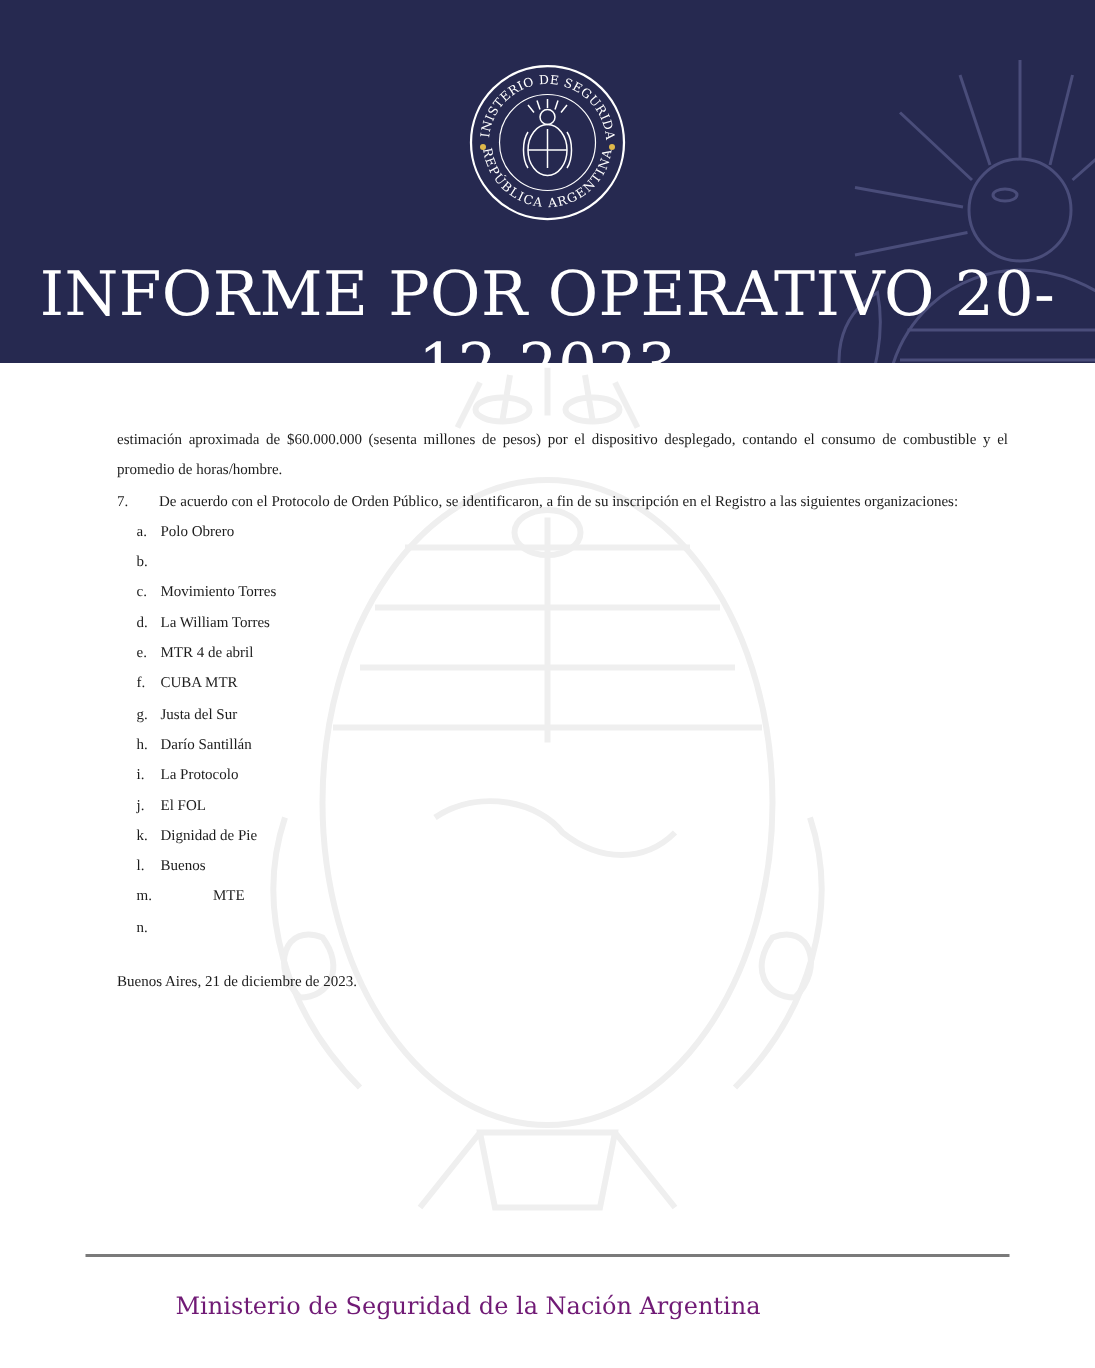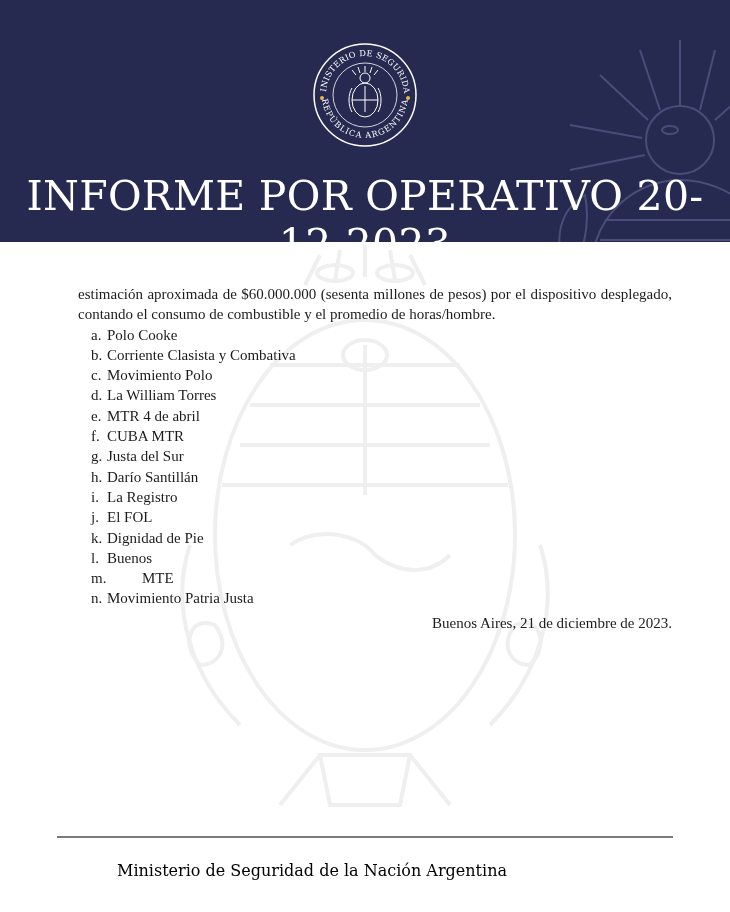--- a/index.html
+++ b/index.html
@@ -15,34 +15,34 @@
     .title {
       position: absolute; left: 0; top: 172px; width: 730px; text-align: center;
       font-family: "DejaVu Serif", serif; font-size: 41px; color: #ffffff;
       letter-spacing: 0.3px; font-weight: normal;
     }
 
     .watermark { position: absolute; left: 160px; top: 245px; width: 410px; height: 600px; }
 
     .content {
       position: absolute; left: 78px; top: 284px; width: 594px;
-      font-family: "Liberation Serif", serif; font-size: 15px; line-height: 20.3px; color: #1c1c1c;
+      font-family: "Liberation Serif", serif; font-size: 10px; line-height: 20.3px; color: #1c1c1c;
     }
     .para { text-align: justify; }
     .num-para .num { display: inline-block; width: 28px; }
     .list { list-style: none; margin-left: 13px; }
     .list li { display: flex; }
     .list .lbl { display: inline-block; width: 16px; }
     .list li.wide .lbl { width: 51px; }
-    .signoff { text-align: right; margin-top: 4px; }
+    .signoff { margin-top: 16px; }
 
     .footer-line { position: absolute; left: 57px; top: 836px; width: 616px; height: 2px; background: #7a7a7a; }
     .footer {
       position: absolute; left: 0; top: 861px; width: 624px; text-align: center;
-      font-family: "DejaVu Serif", serif; font-size: 16px; color: #000000;
+      font-family: "DejaVu Serif", serif; font-size: 16px; color: #701a75;
     }
   </style>
 </head>
 <body>
 
 <div class="header">
   <svg class="header-deco" viewBox="0 0 260 260">
     <g fill="none" stroke="#4a4d7a" stroke-width="2">
       <circle cx="150" cy="120" r="34"></circle>
       <ellipse cx="140" cy="110" rx="8" ry="4"></ellipse>
@@ -95,32 +95,34 @@
     <path d="M30 300 C10 360, 30 430, 80 480 M380 300 C400 360, 380 430, 330 480"></path>
     <path d="M40 420 C20 400, 30 370, 55 380 C70 400, 60 420, 40 420 Z"></path>
     <path d="M370 420 C390 400, 380 370, 355 380 C340 400, 350 420, 370 420 Z"></path>
     <path d="M160 510 H250 L240 560 H170 Z"></path>
     <path d="M120 560 L160 510 M290 560 L250 510"></path>
   </g>
 </svg>
 
 <div class="content">
   <p class="para">estimación aproximada de $60.000.000 (sesenta millones de pesos) por el dispositivo desplegado, contando el consumo de combustible y el promedio de horas/hombre.</p>
+  <p class="para num-para">
+    <span class="num">7.</span><span>De acuerdo con el Protocolo de Orden Público, se identificaron, a fin de su inscripción en el Registro a las siguientes organizaciones:</span>
+  </p>
   <ul class="list">
     <li>
         <span class="lbl">a.</span>
-        <span>Polo Cooke</span>
+        <span>Polo Obrero</span>
       </li>
     <li>
         <span class="lbl">b.</span>
-        <span>Corriente Clasista y Combativa</span>
       </li>
     <li>
         <span class="lbl">c.</span>
-        <span>Movimiento Polo</span>
+        <span>Movimiento Torres</span>
       </li>
     <li>
         <span class="lbl">d.</span>
         <span>La William Torres</span>
       </li>
     <li>
         <span class="lbl">e.</span>
         <span>MTR 4 de abril</span>
       </li>
     <li>
@@ -130,40 +132,39 @@
     <li>
         <span class="lbl">g.</span>
         <span>Justa del Sur</span>
       </li>
     <li>
         <span class="lbl">h.</span>
         <span>Darío Santillán</span>
       </li>
     <li>
         <span class="lbl">i.</span>
-        <span>La Registro</span>
+        <span>La Protocolo</span>
       </li>
     <li>
         <span class="lbl">j.</span>
         <span>El FOL</span>
       </li>
     <li>
         <span class="lbl">k.</span>
         <span>Dignidad de Pie</span>
       </li>
     <li>
         <span class="lbl">l.</span>
         <span>Buenos</span>
       </li>
     <li class="wide">
         <span class="lbl">m.</span>
         <span>MTE</span>
       </li>
     <li>
         <span class="lbl">n.</span>
-        <span>Movimiento Patria Justa</span>
       </li>
   </ul>
   <p class="signoff">Buenos Aires, 21 de diciembre de 2023.</p>
 </div>
 
 <div class="footer-line"></div>
 <div class="footer">Ministerio de Seguridad de la Nación Argentina</div>
 
 </body></html>

